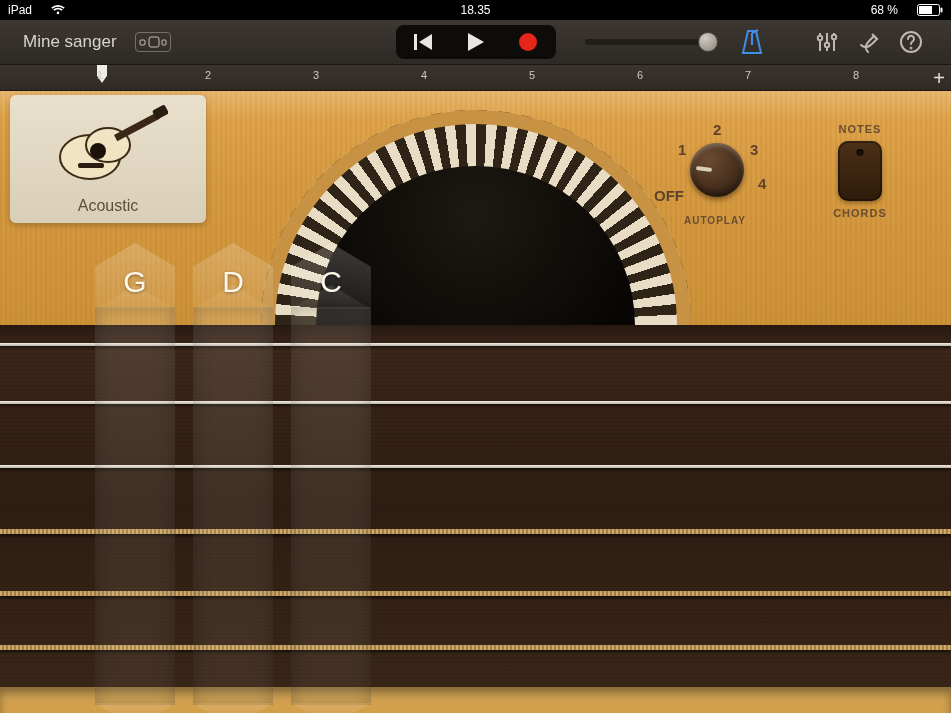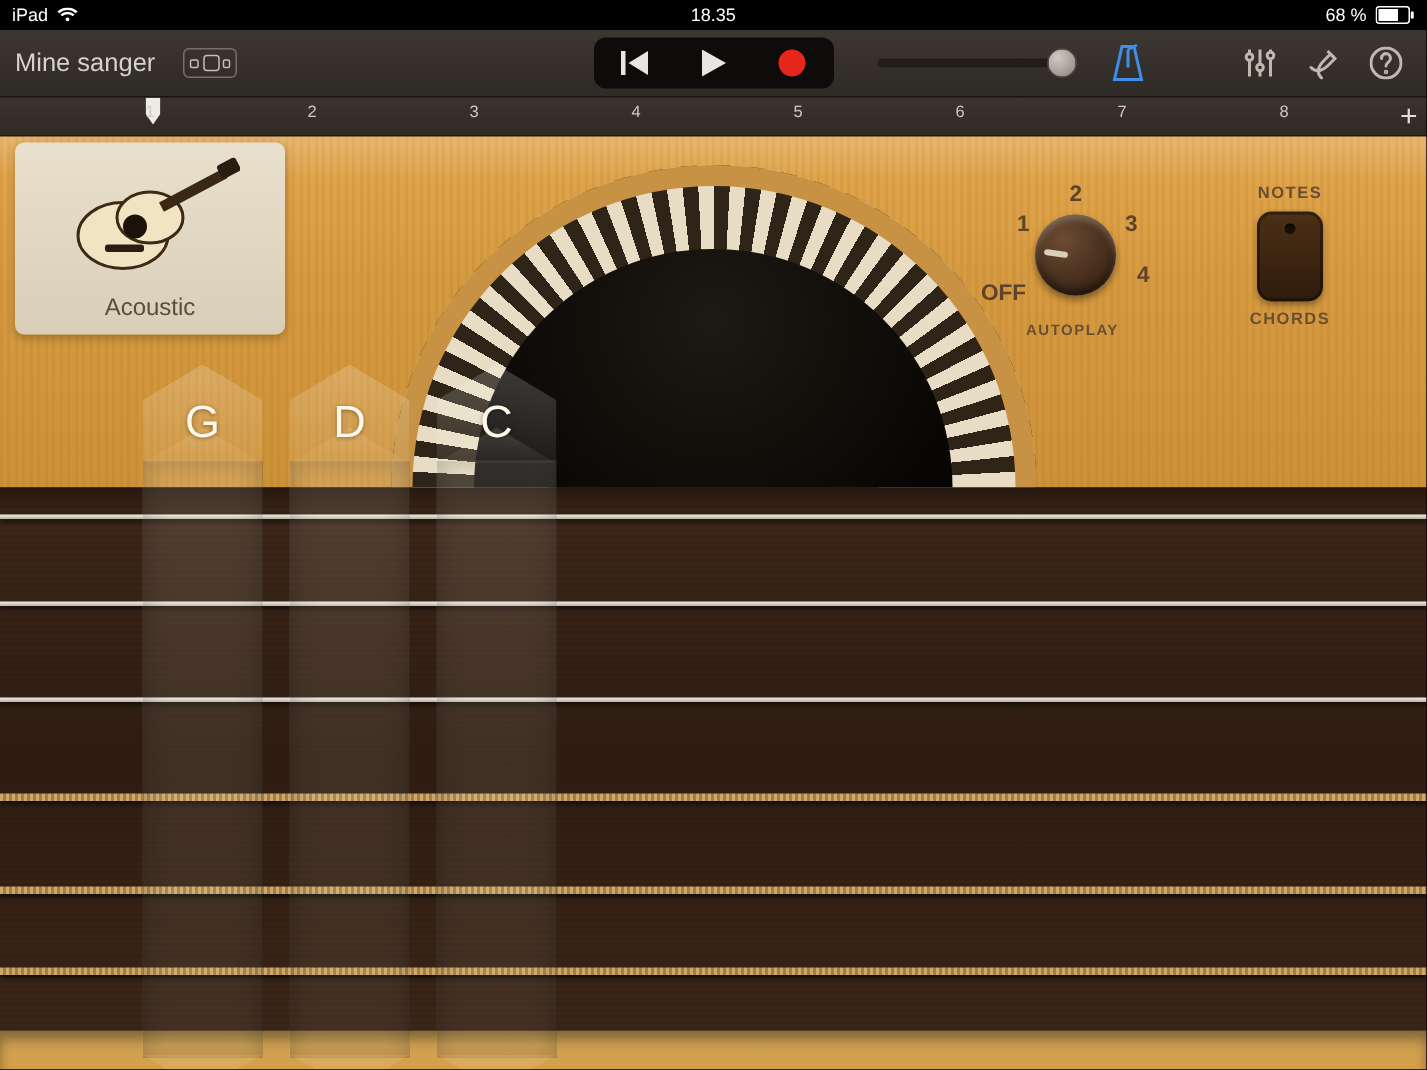--- a/index.html
+++ b/index.html
@@ -10,30 +10,30 @@
     height: 20px;
     background: #000;
     color: #fff;
     display: flex;
     align-items: center;
     justify-content: space-between;
     font-size: 12px;
     padding: 0 8px;
     font-weight: 500;
   }
-  .status-left, .status-right { display: flex; align-items: center; gap: 6px; }
+  .status-left, .status-right { display: flex; align-items: center; gap: 19px; }
   .status-center { position: absolute; left: 50%; transform: translateX(-50%); }
 
   
   .toolbar {
     height: 45px;
     background: linear-gradient(#3d3732, #2e2a26);
     display: flex;
     align-items: center;
-    padding: 0 10px;
+    padding: 0 23px;
     color: #d6d2cc;
     border-bottom: 1px solid #1a1714;
     position: relative;
   }
   .toolbar .title { font-size: 17px; margin-right: 18px; }
   .view-toggle {
     width: 36px; height: 20px; border: 1px solid #76706a; border-radius: 4px;
     display: flex; align-items: center; justify-content: center; font-size: 10px; color: #c9c3bb;
   }
 
@@ -79,21 +79,21 @@
   .body-area {
     height: 234px; position: relative;
     background:
       linear-gradient(180deg, rgba(255,255,255,0.18), rgba(0,0,0,0) 12%),
       repeating-linear-gradient(90deg, rgba(120,70,15,0.08) 0 2px, rgba(120,70,15,0) 2px 5px),
       linear-gradient(180deg, #e3a74e 0%, #d69a40 40%, #cd9238 100%);
   }
 
   
   .instrument-chip {
-    position: absolute; left: 10px; top: 4px; width: 180px; height: 128px;
+    position: absolute; left: 10px; top: 4px; width: 196px; height: 128px;
     background: linear-gradient(#e9e0cd, #d9cfb8); border-radius: 6px;
     display: flex; flex-direction: column; align-items: center; justify-content: flex-end;
     color: #5a4f3b; font-size: 16px; padding-bottom: 8px;
     box-shadow: 0 2px 6px rgba(0,0,0,0.25);
   }
   .instrument-chip svg { position: absolute; top: 10px; }
 
   
   .soundhole {
     position: absolute; left: 50%; top: 100%; transform: translate(-50%, -50%);

